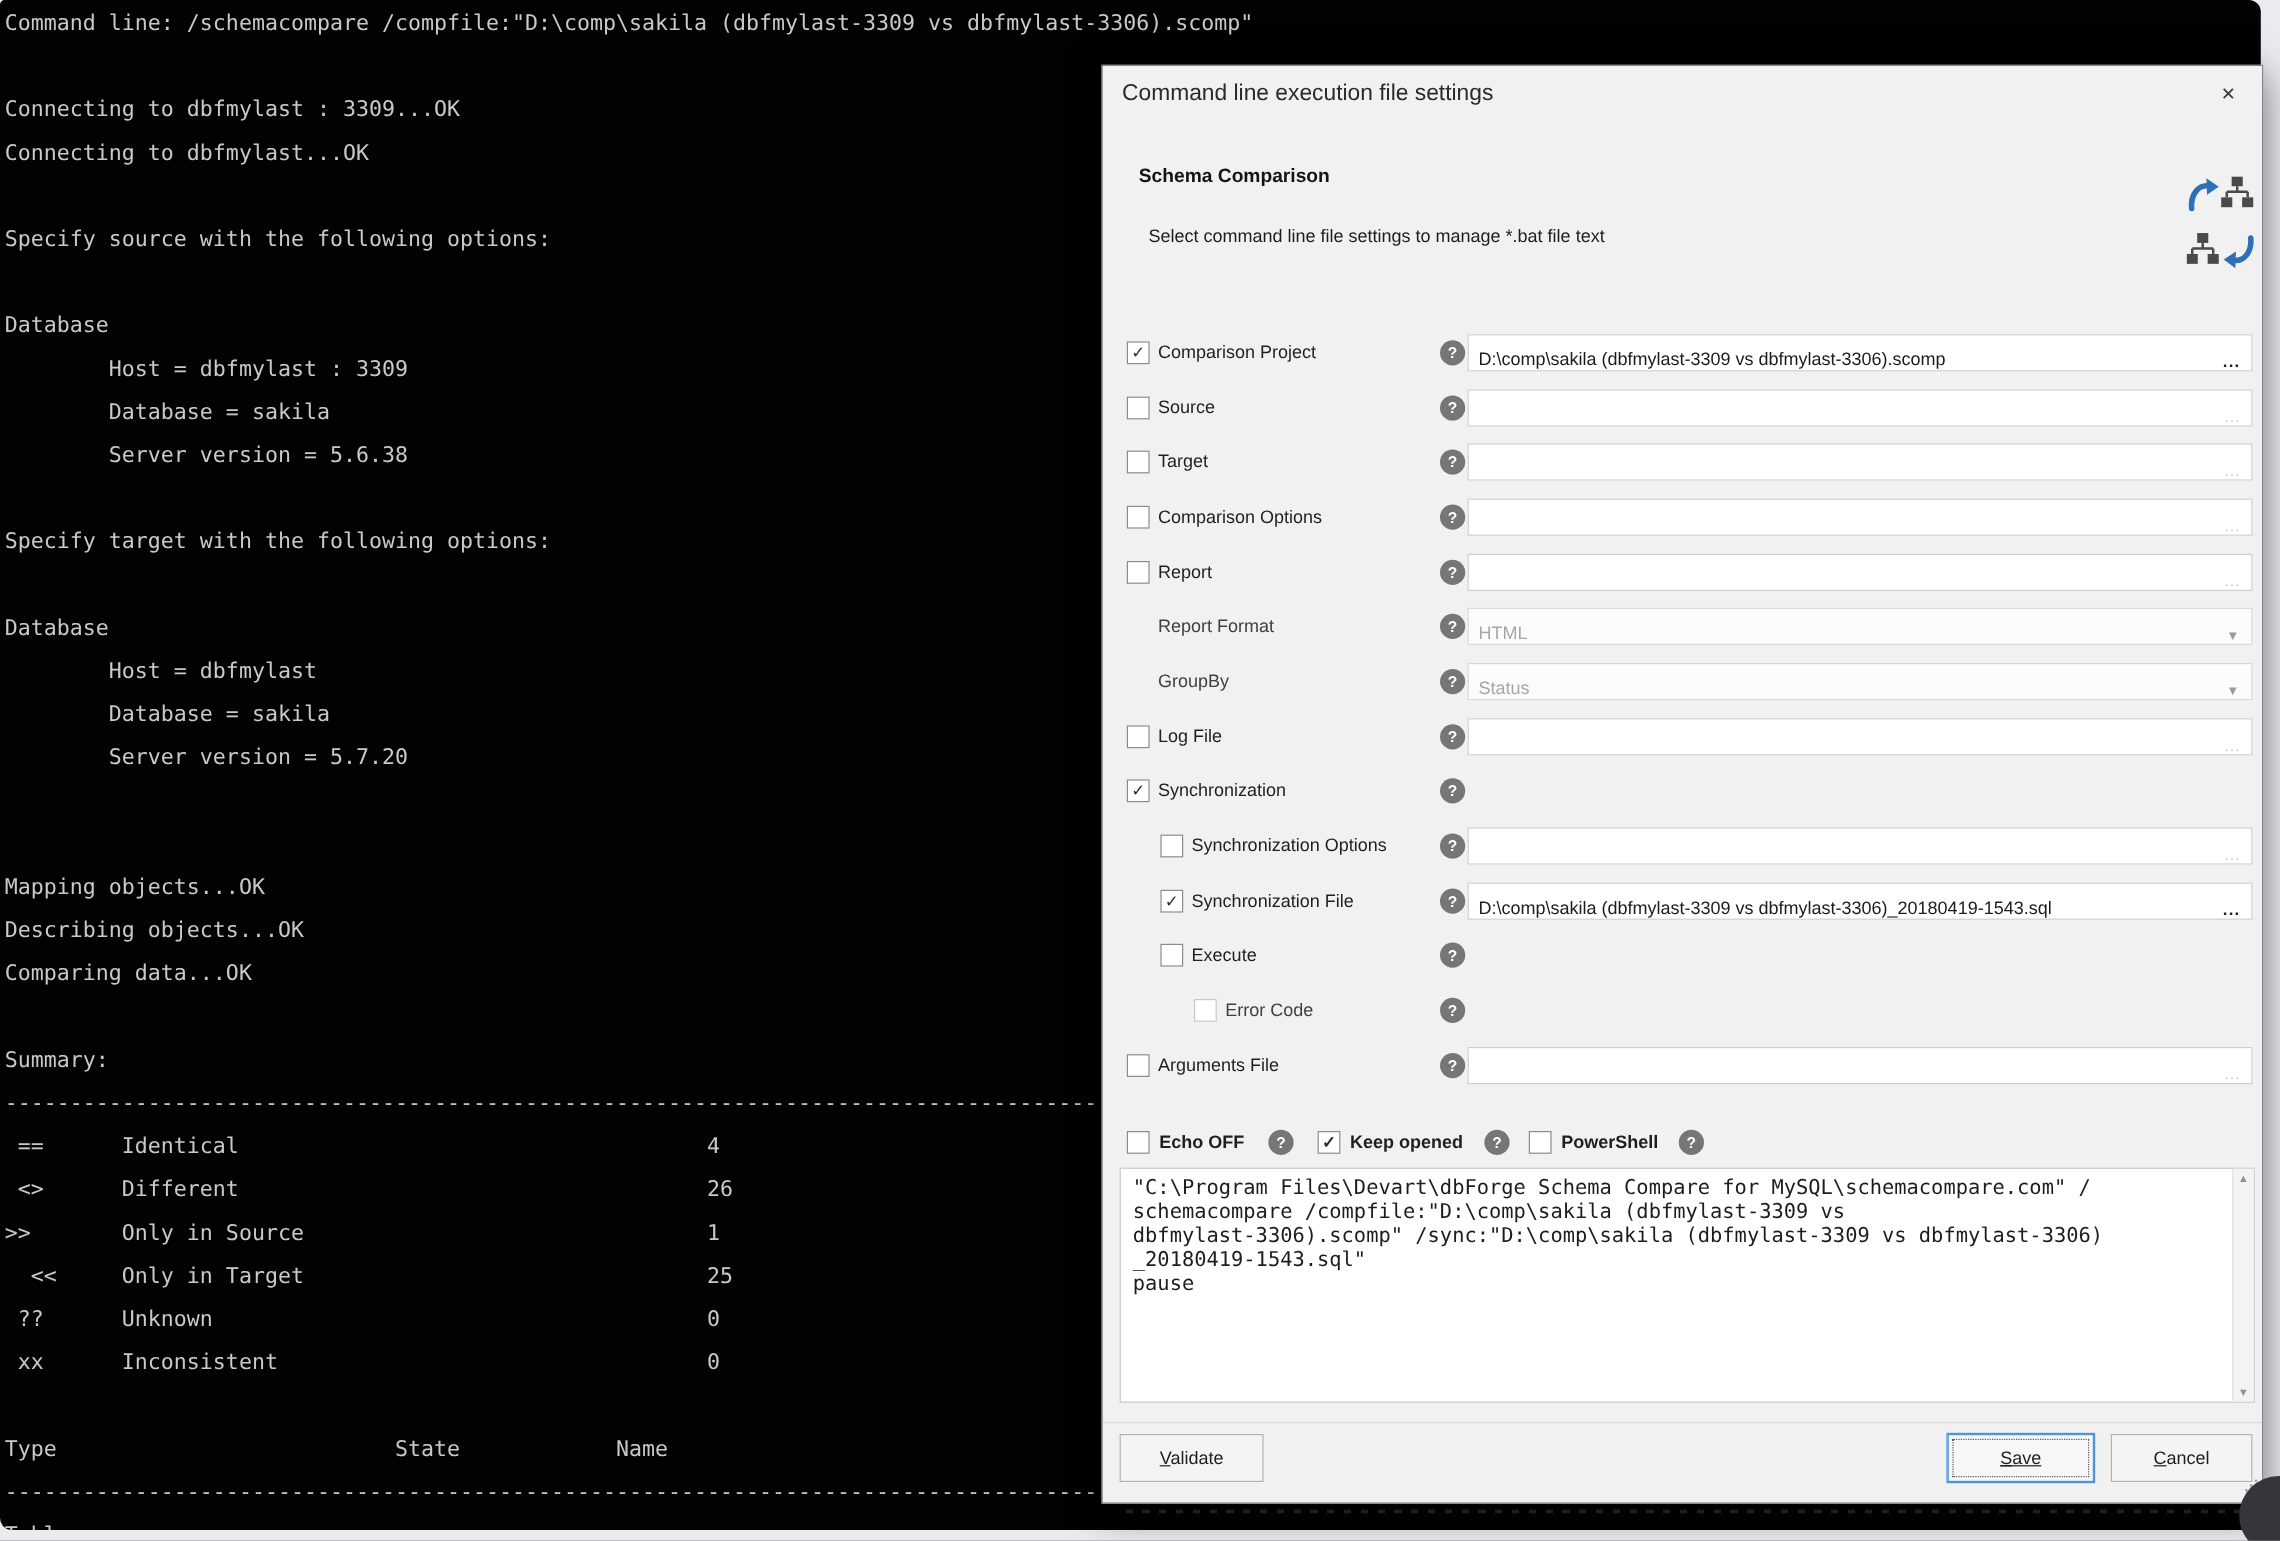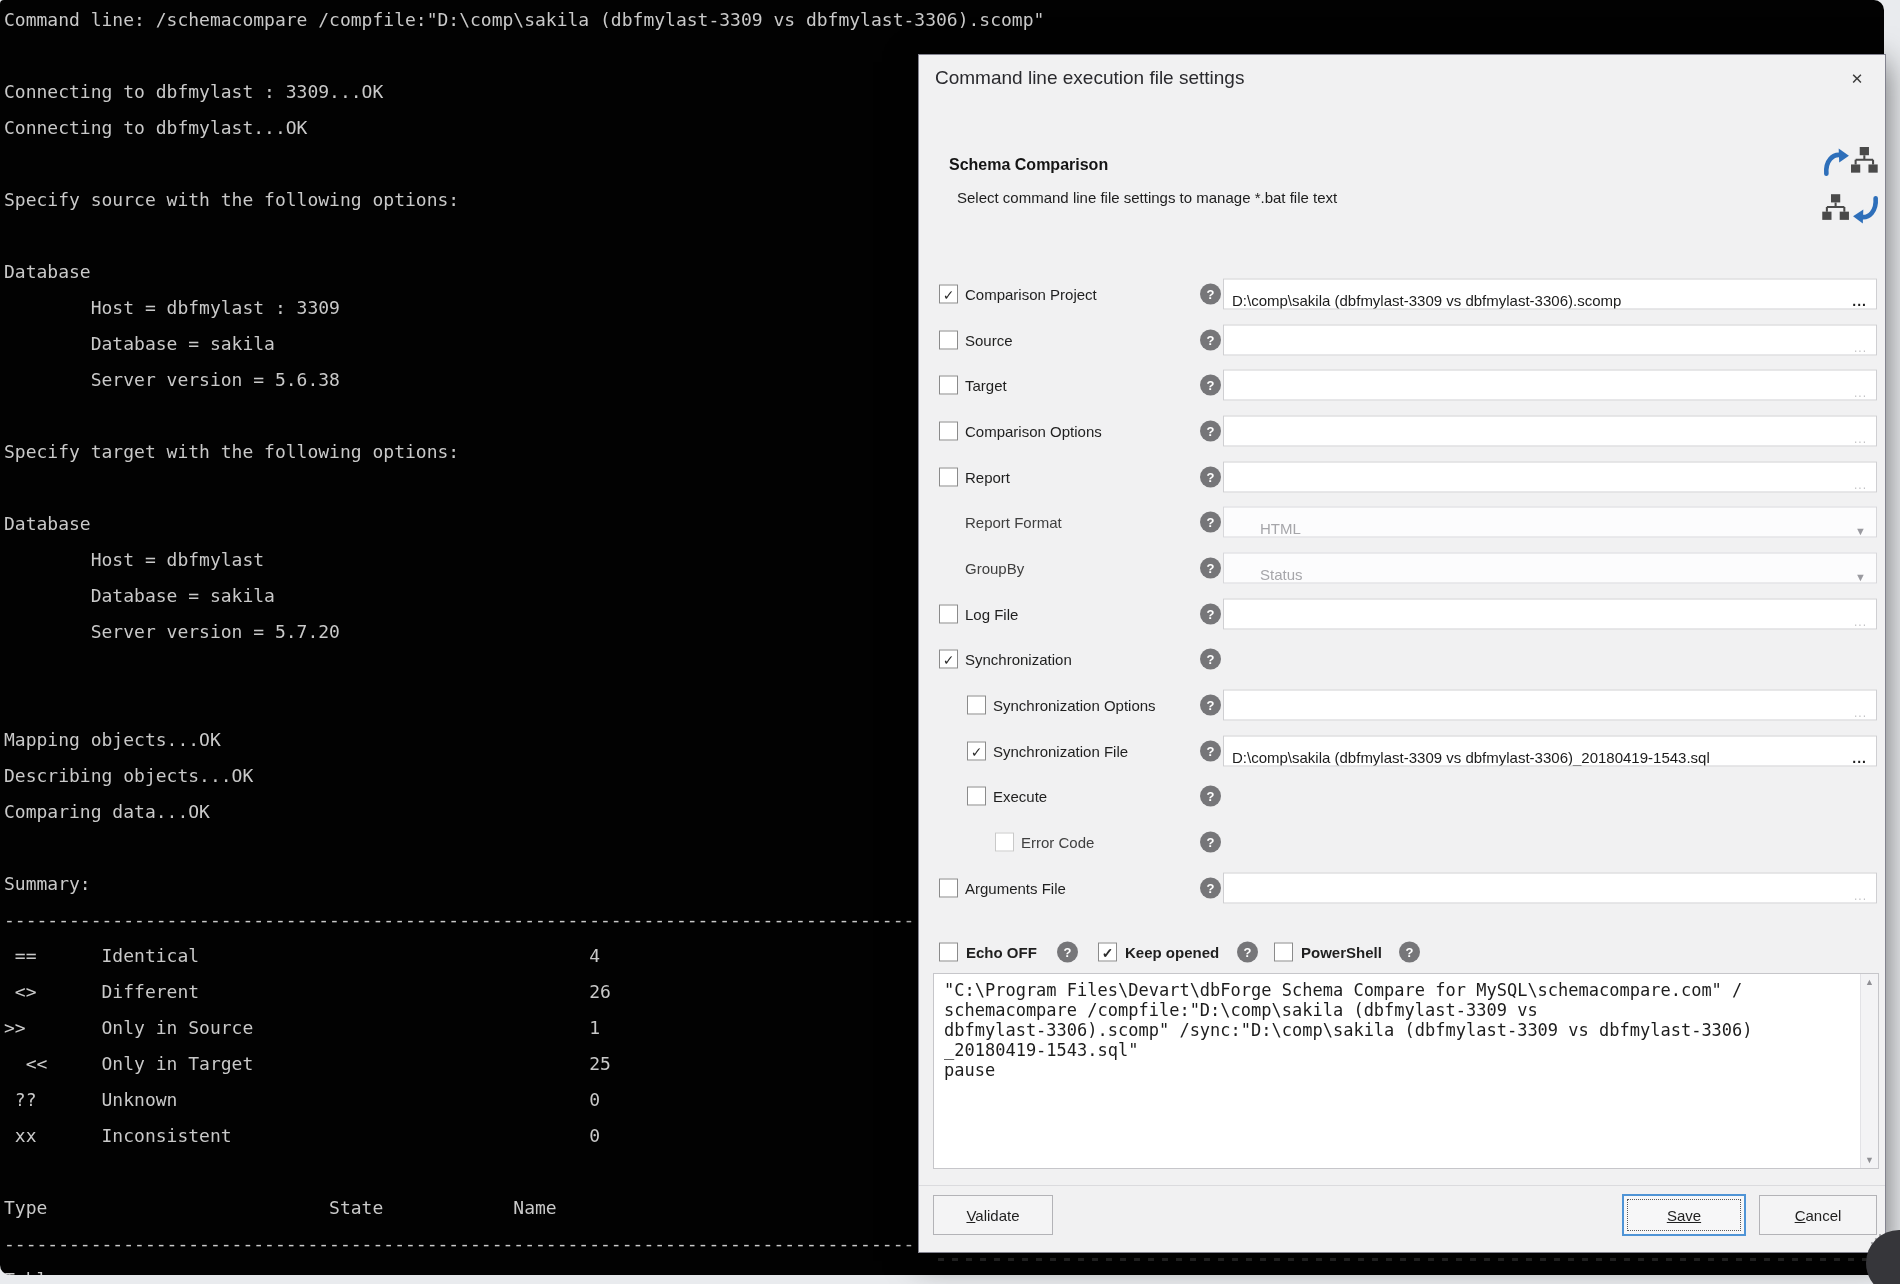--- a/index.html
+++ b/index.html
@@ -25,21 +25,21 @@
   .dialog{
     position:absolute;left:918px;top:54px;width:968px;height:1199px;
     background:#f1f1f2;border:1px solid #83838f;box-shadow:0 8px 30px rgba(0,0,0,.55);
     z-index:10;box-sizing:border-box;
   }
   .dlg-title{position:absolute;left:16px;top:12px;font-size:19px;color:#2a2a2e;}
   .close-btn{
     position:absolute;right:14px;top:10px;width:28px;height:28px;text-align:center;
     line-height:28px;font-size:15px;color:#3a3a3a;cursor:default;
   }
-  .sec-title{position:absolute;left:30px;top:84px;font-size:16px;font-weight:bold;color:#141414;margin-top:17px;}
+  .sec-title{position:absolute;left:30px;top:84px;font-size:16px;font-weight:bold;color:#141414;}
   .sec-sub{position:absolute;left:38px;top:134px;font-size:15px;color:#1d1d1d;}
   .hdr-icon{position:absolute;left:903px;top:92px;}
   
   .dlg-row{position:absolute;left:0;width:100%;height:46px;}
   .cb{
     position:absolute;left:20px;top:50%;transform:translateY(-50%);
     width:17px;height:17px;background:#fff;border:1px solid #8b8b8b;
     text-align:center;box-sizing:content-box;
   }
   .cb .tick{font-style:normal;font-size:14px;line-height:17px;color:#2d2d2d;visibility:hidden;}
@@ -56,21 +56,21 @@
   }
   .field{
     position:absolute;left:304px;top:50%;transform:translateY(-50%);
     width:654px;height:31px;background:#fff;border:1px solid #cfcfd2;
     display:flex;align-items:flex-end;box-sizing:border-box;
   }
   .field .val{flex:1;padding-left:8px;font-size:15px;color:#1c1c1c;white-space:nowrap;overflow:hidden;}
   .field .dots{padding-right:9px;color:#1f1f1f;font-weight:bold;font-size:14px;letter-spacing:1px;}
   .field.empty .dots{color:#c2c2c5;font-weight:normal;font-size:12px;}
   .field.select{background:#fcfcfd;border-color:#d8d8db;}
-  .field.select .val{color:#a6a6aa;margin-left:28px;}
+  .field.select .val{color:#a6a6aa;}
   .field .dd{padding-right:10px;color:#9a9aa0;font-size:11px;}
   
   .opt-row{position:absolute;left:0;top:876px;width:100%;height:42px;}
   .opt-row .cb,.opt-row .lbl,.opt-row .help{top:50%;font-weight:bold;}
   
   .bat-box{
     position:absolute;left:14px;top:918px;width:946px;height:196px;
     background:#fff;border:1px solid #c6c6ca;box-sizing:border-box;
   }
   .bat{

